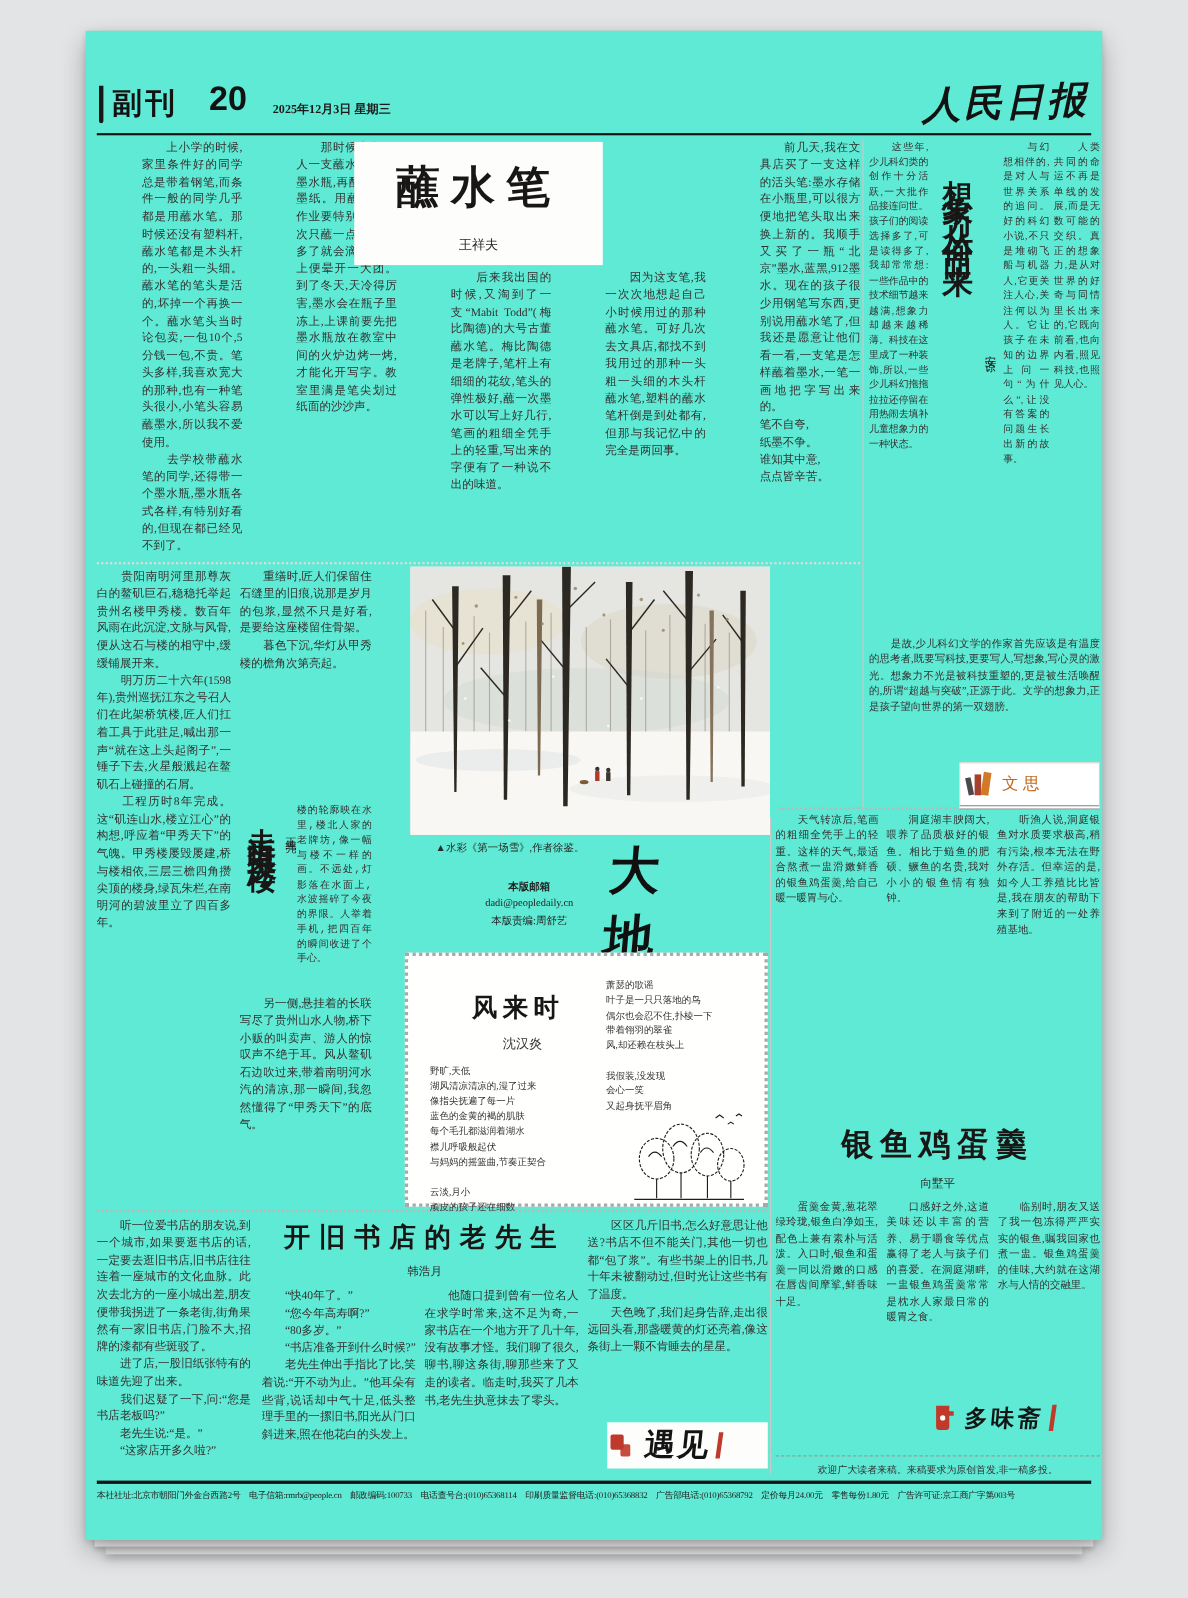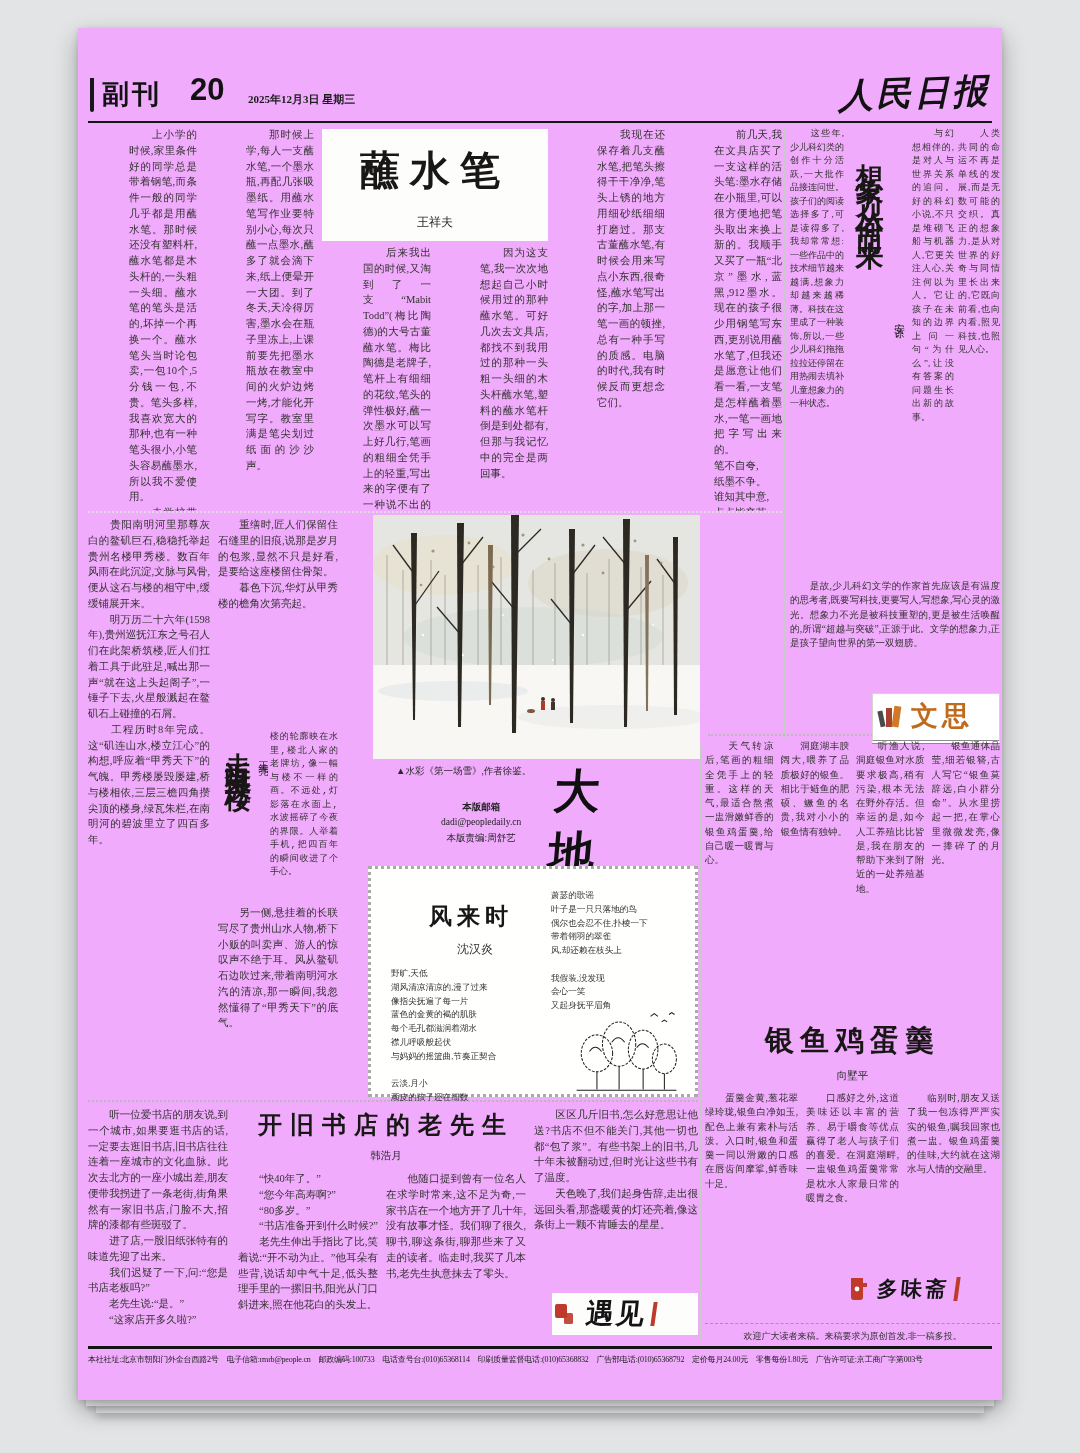--- a/index.html
+++ b/index.html
@@ -4,21 +4,21 @@
 <style>
   * { box-sizing: border-box; margin: 0; padding: 0; }
   html,body { width:1080px; height:1453px; }
   body { background:#e3e4e5; position:relative;
          font-family:"Liberation Serif","DejaVu Serif",serif; color:#2e2d2b; }
   .abs { position:absolute; }
   #under1 { left:86px; top:1396px; width:908px; height:10px; background:#f6f6f6;
             box-shadow:0 3px 5px rgba(0,0,0,.18); }
   #under2 { left:96px; top:1404px; width:888px; height:9px; background:#ececec;
             box-shadow:0 4px 8px rgba(0,0,0,.22); }
-  #paper { left:78px; top:28px; width:924px; height:1372px; background:#f0abfc;
+  #paper { left:78px; top:28px; width:924px; height:1372px; background:#5eead4;
            box-shadow:0 10px 22px rgba(0,0,0,.30), 0 2px 6px rgba(0,0,0,.15); }
 
   
   .mh-bar { left:12px; top:50px; width:4px; height:34px; background:#171717; border-radius:0 0 3px 3px;}
   .mh-section { left:24px; top:48px; font-size:27px; font-weight:bold; letter-spacing:3px; color:#121212;
                 font-family:"Liberation Sans",sans-serif;}
   .mh-num { left:112px; top:44px; font-size:31px; font-weight:bold; color:#121212;
             font-family:"Liberation Sans",sans-serif;}
   .mh-date { left:170px; top:64px; font-size:11px; font-weight:bold; color:#1a1a1a; }
   .mh-logo { right:12px; top:42px; font-size:35px; font-weight:bold; font-style:italic;
@@ -49,21 +49,21 @@
 
   
   #xb { left:712px; top:99px; width:210px; height:612px; }
   #xb .nc { position:absolute; top:0; height:446px; }
   #xb-title { position:absolute; left:60px; top:14px; height:430px; font-size:28px; letter-spacing:13px; }
   #xb-author { position:absolute; left:102px; top:188px; font-size:10.5px; letter-spacing:4px; }
   #xb-bottom { position:absolute; left:0; top:452px; width:210px; height:108px; }
   .badge { display:flex; align-items:center; gap:6px; }
   #wensi { position:absolute; left:82px; top:566px; width:128px; padding:4px 4px 6px;
            border:1px solid #d8d2c8; border-bottom:4px double #8a8a8a; background:#fff; }
-  #wensi .t { font-size:27px; font-weight:bold; color:#c06a1e; letter-spacing:4px; }
+  #wensi .t { font-size:15px; font-weight:normal; color:#c06a1e; letter-spacing:4px; }
 
   
   #jx { left:10px; top:489px; width:250px; height:586px; }
   #jx-col1 { position:absolute; left:0; top:0; width:122px; height:586px; }
   #jx-rtop { position:absolute; left:130px; top:0; width:120px; height:208px; }
   #jx-title { position:absolute; left:132px; top:214px; height:168px; font-size:27px; letter-spacing:8px; }
   #jx-author { position:absolute; left:168px; top:236px; font-size:10px; letter-spacing:2px; }
   #jx-narrow { position:absolute; left:182px; top:214px; width:68px; height:168px;font-family:Liberation Mono, monospace; }
   #jx-rbot { position:absolute; left:130px; top:388px; width:120px; height:198px; }
 
@@ -134,21 +134,20 @@
   <div class="abs mh-date">2025年12月3日 星期三</div>
   <div class="abs mh-logo">人民日报</div>
   <div class="abs mh-rule"></div>
 
   <div class="abs" id="ta">
     <div class="col f10 tcol">　　上小学的时候,家里条件好的同学总是带着钢笔,而条件一般的同学几乎都是用蘸水笔。那时候还没有塑料杆,蘸水笔都是木头杆的,一头粗一头细。蘸水笔的笔头是活的,坏掉一个再换一个。蘸水笔头当时论包卖,一包10个,5分钱一包,不贵。笔头多样,我喜欢宽大的那种,也有一种笔头很小,小笔头容易蘸墨水,所以我不爱使用。
 　　去学校带蘸水笔的同学,还得带一个墨水瓶,墨水瓶各式各样,有特别好看的,但现在都已经见不到了。</div>
     <div class="col f10 tcol">　　那时候上学,每人一支蘸水笔,一个墨水瓶,再配几张吸墨纸。用蘸水笔写作业要特别小心,每次只蘸一点墨水,蘸多了就会滴下来,纸上便晕开一大团。到了冬天,天冷得厉害,墨水会在瓶子里冻上,上课前要先把墨水瓶放在教室中间的火炉边烤一烤,才能化开写字。教室里满是笔尖划过纸面的沙沙声。</div>
     <div class="col f10 tcol pad">　　后来我出国的时候,又淘到了一支“Mabit Todd”(梅比陶德)的大号古董蘸水笔。梅比陶德是老牌子,笔杆上有细细的花纹,笔头的弹性极好,蘸一次墨水可以写上好几行,笔画的粗细全凭手上的轻重,写出来的字便有了一种说不出的味道。</div>
     <div class="col f10 tcol pad">　　因为这支笔,我一次次地想起自己小时候用过的那种蘸水笔。可好几次去文具店,都找不到我用过的那种一头粗一头细的木头杆蘸水笔,塑料的蘸水笔杆倒是到处都有,但那与我记忆中的完全是两回事。</div>
-    <div class="col f10 tcol">　　我现在还保存着几支蘸水笔,把笔头擦得干干净净,笔头上锈的地方用细砂纸细细打磨过。那支古董蘸水笔,有时候会用来写点小东西,很奇怪,蘸水笔写出的字,加上那一笔一画的顿挫,总有一种手写的质感。电脑的时代,我有时候反而更想念它们。</div>
     <div class="col f10 tcol">　　前几天,我在文具店买了一支这样的活头笔:墨水存储在小瓶里,可以很方便地把笔头取出来换上新的。我顺手又买了一瓶“北京”墨水,蓝黑,912墨水。现在的孩子很少用钢笔写东西,更别说用蘸水笔了,但我还是愿意让他们看一看,一支笔是怎样蘸着墨水,一笔一画地把字写出来的。
 笔不自夸,
 纸墨不争。
 谁知其中意,
 点点皆辛苦。</div>
   </div>
   <div class="abs" id="ta-head">
     <div class="h-serif" id="ta-title">蘸水笔</div>
     <div id="ta-author">王祥夫</div>
   </div>
@@ -342,21 +341,20 @@
       <span class="t">遇见</span>
       <span class="redbar"></span>
     </div>
   </div>
 
   <div class="abs" id="yy">
     <div id="yy-top">
       <div class="col f95 tcol">　　天气转凉后,笔画的粗细全凭手上的轻重。这样的天气,最适合熬煮一盅滑嫩鲜香的银鱼鸡蛋羹,给自己暖一暖胃与心。</div>
       <div class="col f95 tcol">　　洞庭湖丰腴阔大,喂养了品质极好的银鱼。相比于鲢鱼的肥硕、鳜鱼的名贵,我对小小的银鱼情有独钟。</div>
       <div class="col f95 tcol">　　听渔人说,洞庭银鱼对水质要求极高,稍有污染,根本无法在野外存活。但幸运的是,如今人工养殖比比皆是,我在朋友的帮助下来到了附近的一处养殖基地。</div>
-      <div class="col f95 tcol">　　银鱼通体晶莹,细若银簪,古人写它“银鱼莫辞远,白小群分命”。从水里捞起一把,在掌心里微微发亮,像一捧碎了的月光。</div>
     </div>
     <div id="yy-head">
       <div class="h-serif" id="yy-title">银鱼鸡蛋羹</div>
       <div id="yy-author">向墅平</div>
     </div>
     <div id="yy-bot">
       <div class="col f95 tcol">　　蛋羹金黄,葱花翠绿玲珑,银鱼白净如玉,配色上兼有素朴与活泼。入口时,银鱼和蛋羹一同以滑嫩的口感在唇齿间摩挲,鲜香味十足。</div>
       <div class="col f95 tcol">　　口感好之外,这道美味还以丰富的营养、易于嚼食等优点赢得了老人与孩子们的喜爱。在洞庭湖畔,一盅银鱼鸡蛋羹常常是枕水人家最日常的暖胃之食。</div>
       <div class="col f95 tcol">　　临别时,朋友又送了我一包冻得严严实实的银鱼,嘱我回家也煮一盅。银鱼鸡蛋羹的佳味,大约就在这湖水与人情的交融里。</div>
     </div>

